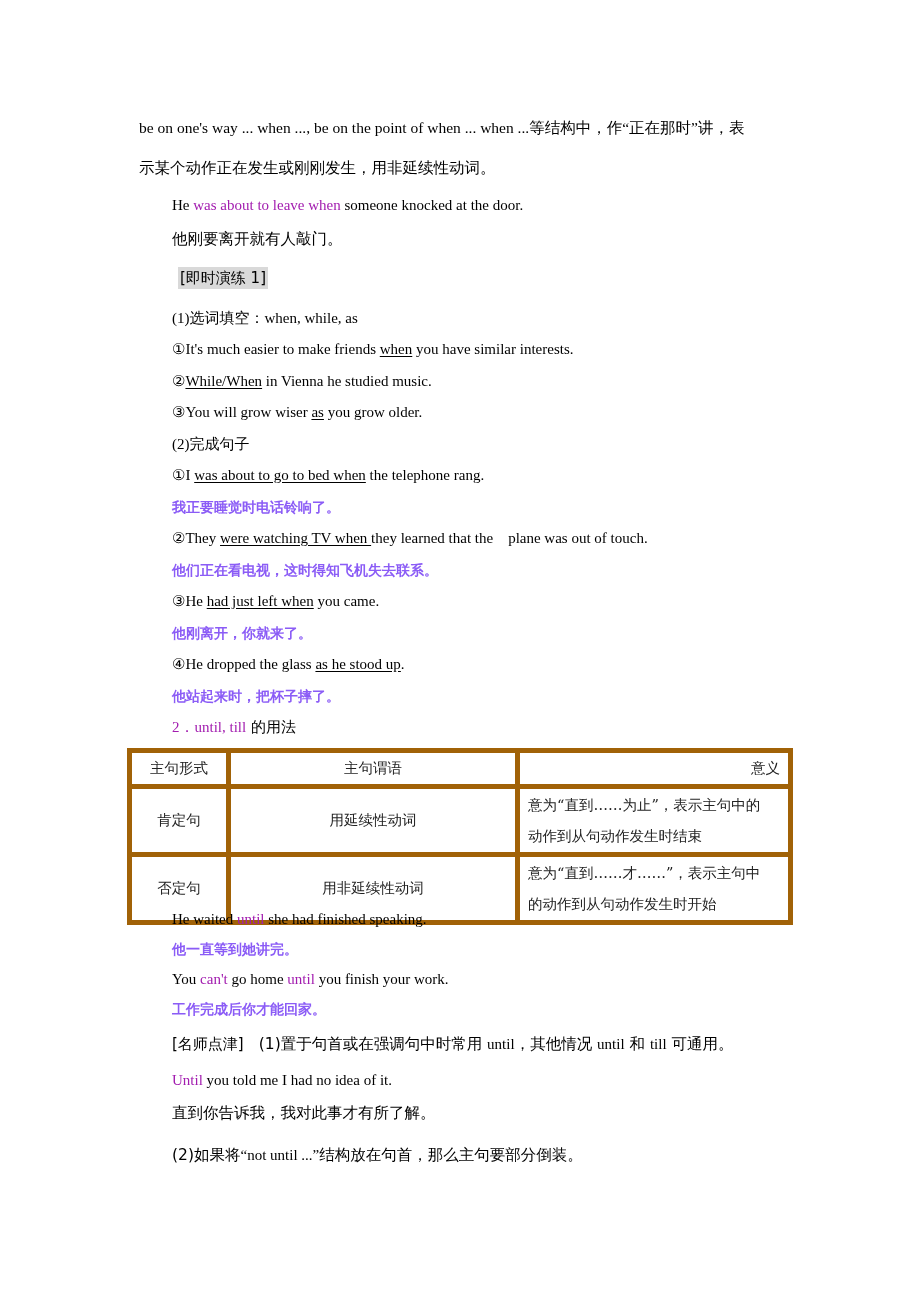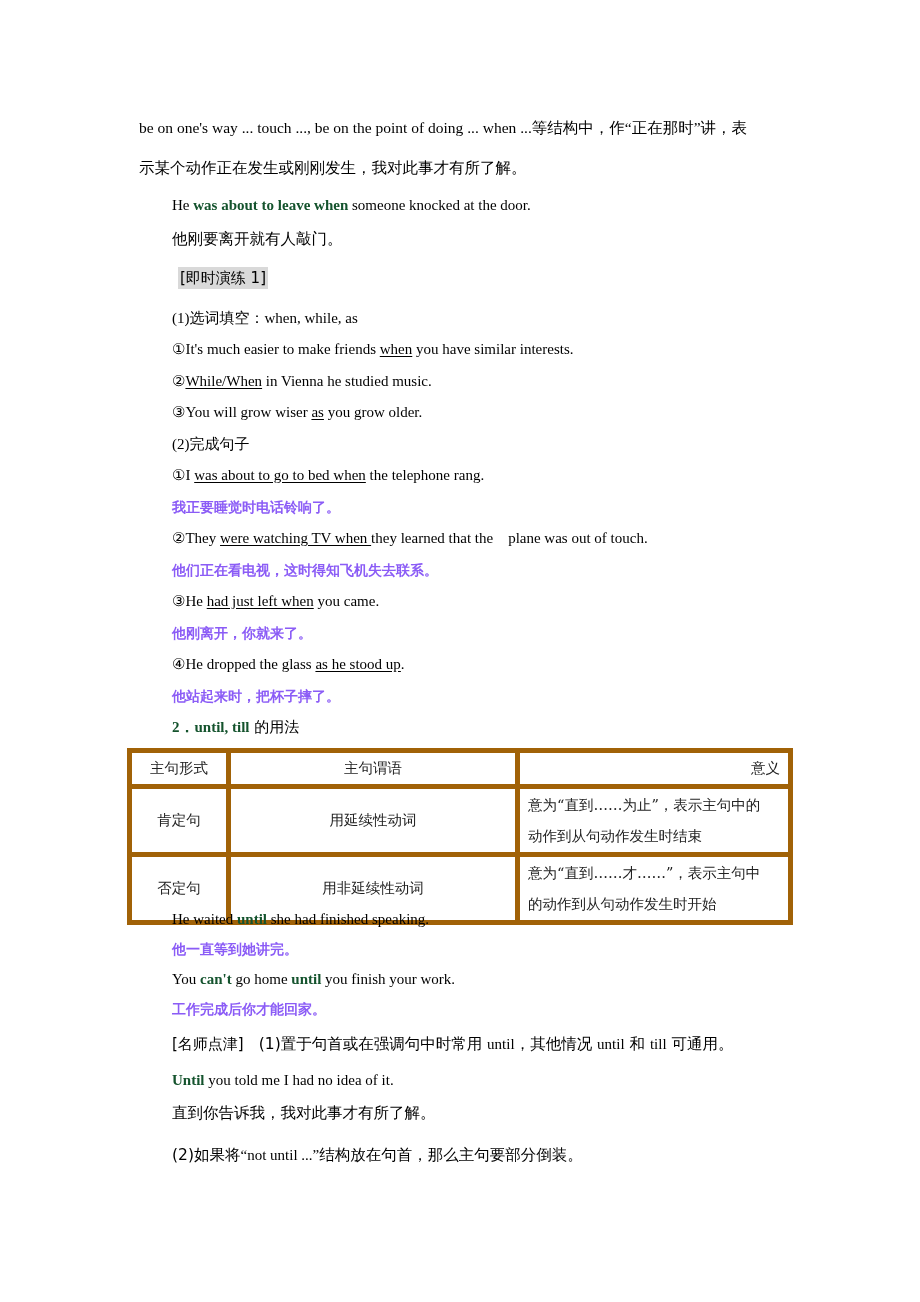--- a/index.html
+++ b/index.html
@@ -28,22 +28,22 @@
     }
     .sans {
       font-family: "DejaVu Sans", "Liberation Sans", sans-serif;
       margin-top: 28px;
     }
     .cn-big {
       font-family: "DejaVu Sans", "Liberation Sans", sans-serif;
       font-size: 15.5px;
     }
     .blue-bold {
-      color: #14532d;
-      font-weight: bold;
+      color: #a21caf;
+      font-weight: normal;
     }
     .u {
       text-decoration: underline;
       text-underline-offset: 2px;
     }
     .highlight {
       background: #d9d9d9;
       padding: 2px 2px;
       font-family: "DejaVu Sans", "Liberation Sans", sans-serif;
       font-size: 15px;
@@ -80,24 +80,24 @@
       color: #8b5cf6;
       font-weight: bold;
     }
   </style>
 </head>
 <body>
 
 <div class="page">
 
   <div class="line" style="left:139px; top:118px; font-size:15.5px;">
-    <span>be on one's way ... touch ..., be on the point of doing ... when ...等结构中，作“正在那时”讲，表</span>
+    <span>be on one's way ... when ..., be on the point of when ... when ...等结构中，作“正在那时”讲，表</span>
   </div>
   <div class="line cn-big" style="left:139px; top:158px;">
-    <span>示某个动作正在发生或刚刚发生，我对此事才有所了解。</span>
+    <span>示某个动作正在发生或刚刚发生，用非延续性动词。</span>
   </div>
 
   <div class="line" style="left:172px; top:195px;">
     <span>He </span><span class="blue-bold">was about to leave when</span><span> someone knocked at the door.</span>
   </div>
   <div class="line cn-big" style="left:172px; top:229px;">
     <span>他刚要离开就有人敲门。</span>
   </div>
 
   <div class="line" style="left:170px; top:268px;">

